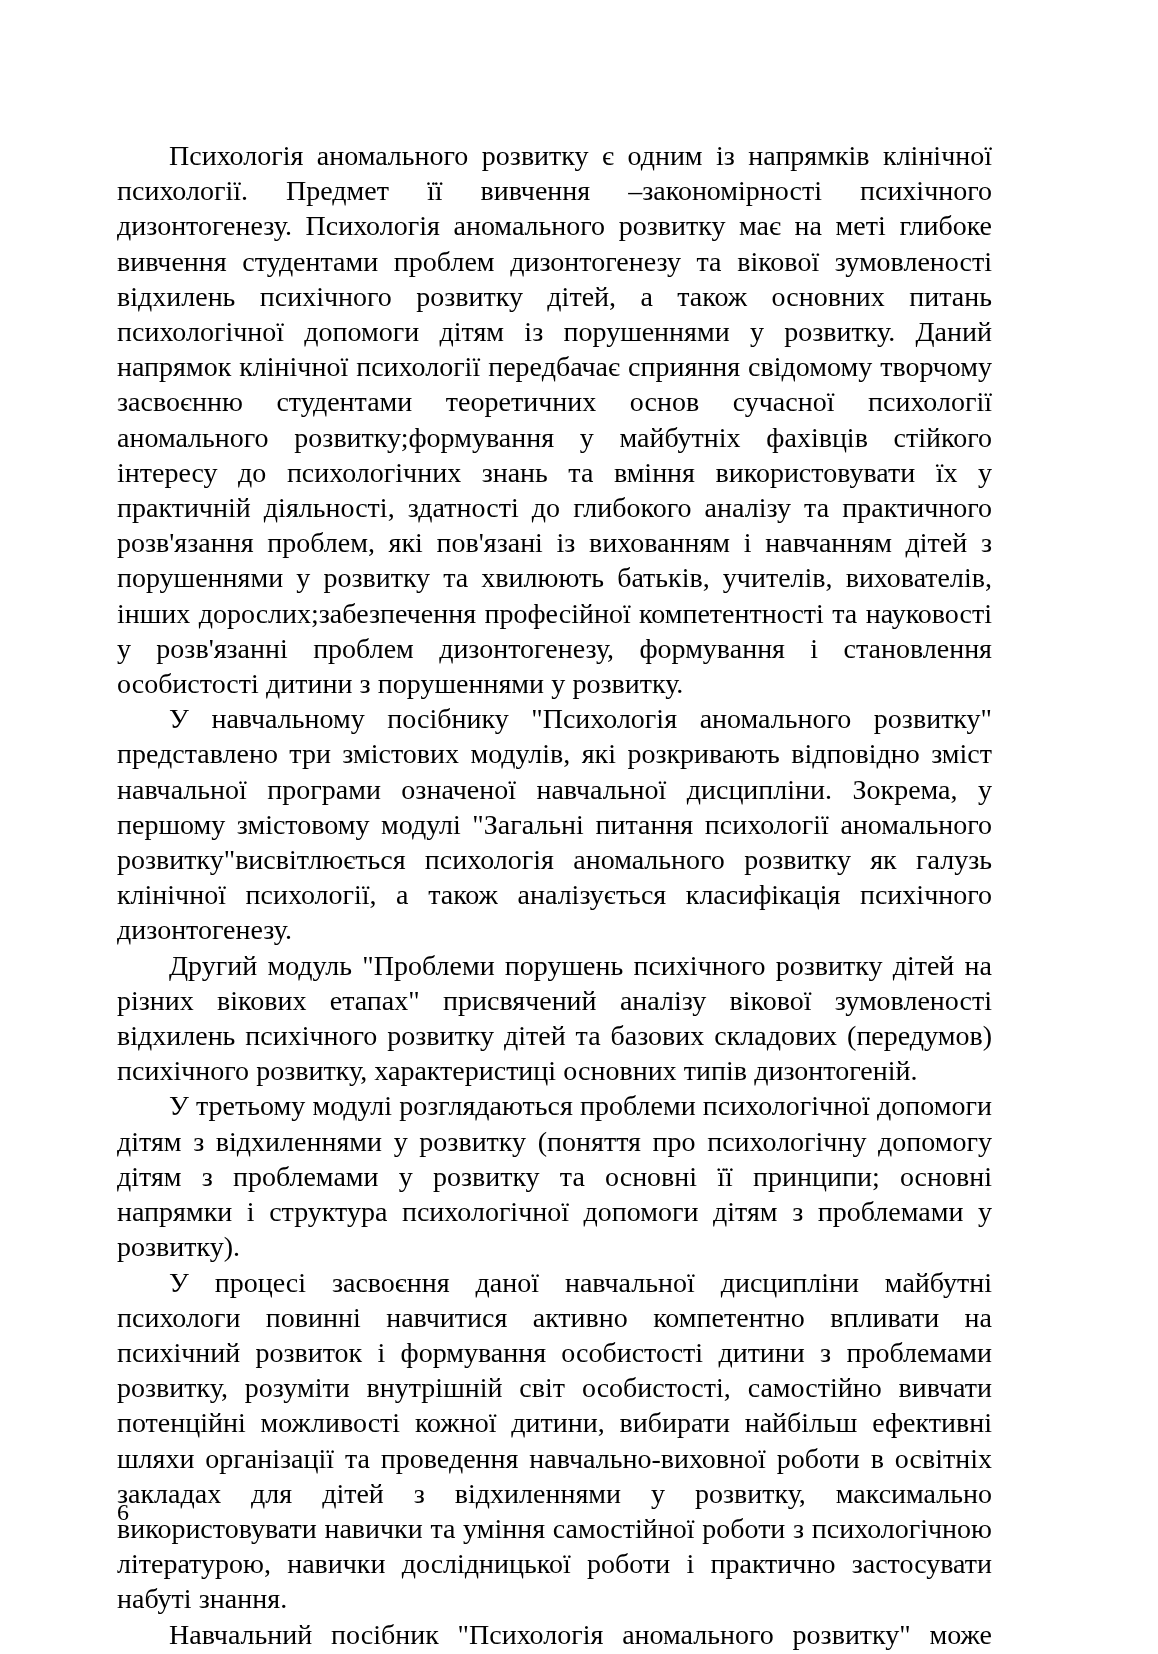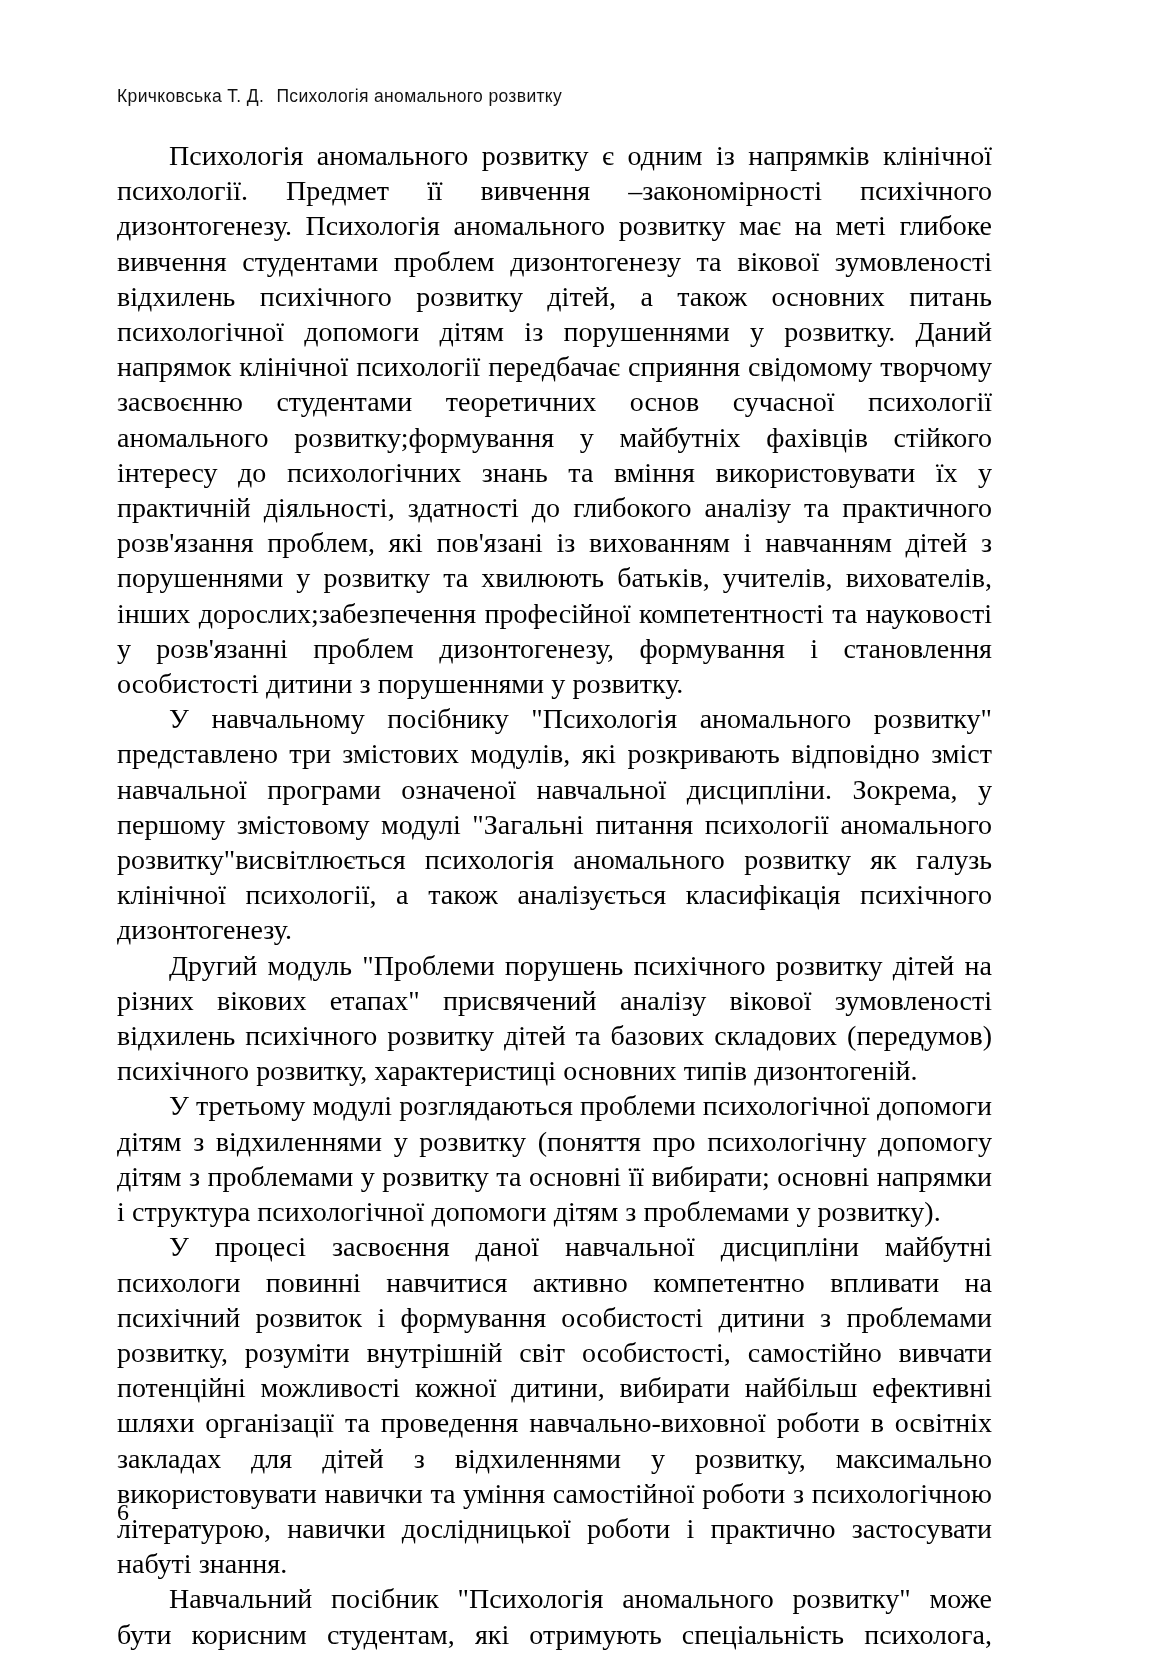--- a/index.html
+++ b/index.html
@@ -65,29 +65,25 @@
     font-size: 24px;
     line-height: 30px;
     color: #000000;
   }
 </style>
 </head>
 <body>
 
 <div class="page">
 
-  <div class="running-head">
-    <span class="author">Кричковська Т. Д.</span>
-    <span class="title">Психологія аномального розвитку</span>
-  </div>
 
   <div class="content">
     <p class="para">Психологія аномального розвитку є одним із напрямків клінічної психології. Предмет її вивчення –закономірності психічного дизонтогенезу. Психологія аномального розвитку має на меті глибоке вивчення студентами проблем дизонтогенезу та вікової зумовленості відхилень психічного розвитку дітей, а також основних питань психологічної допомоги дітям із порушеннями у розвитку. Даний напрямок клінічної психології передбачає сприяння свідомому творчому засвоєнню студентами теоретичних основ сучасної психології аномального розвитку;формування у майбутніх фахівців стійкого інтересу до психологічних знань та вміння використовувати їх у практичній діяльності, здатності до глибокого аналізу та практичного розв'язання проблем, які пов'язані із вихованням і навчанням дітей з порушеннями у розвитку та хвилюють батьків, учителів, вихователів, інших дорослих;забезпечення професійної компетентності та науковості у розв'язанні проблем дизонтогенезу, формування і становлення особистості дитини з порушеннями у розвитку.</p>
     <p class="para">У навчальному посібнику "Психологія аномального розвитку" представлено три змістових модулів, які розкривають відповідно зміст навчальної програми означеної навчальної дисципліни. Зокрема, у першому змістовому модулі "Загальні питання психології аномального розвитку"висвітлюється психологія аномального розвитку як галузь клінічної психології, а також аналізується класифікація психічного дизонтогенезу.</p>
     <p class="para">Другий модуль "Проблеми порушень психічного розвитку дітей на різних вікових етапах" присвячений аналізу вікової зумовленості відхилень психічного розвитку дітей та базових складових (передумов) психічного розвитку, характеристиці основних типів дизонтогеній.</p>
-    <p class="para">У третьому модулі розглядаються проблеми психологічної допомоги дітям з відхиленнями у розвитку (поняття про психологічну допомогу дітям з проблемами у розвитку та основні її вибирати; основні напрямки і структура психологічної допомоги дітям з проблемами у розвитку).</p>
+    <p class="para">У третьому модулі розглядаються проблеми психологічної допомоги дітям з відхиленнями у розвитку (поняття про психологічну допомогу дітям з проблемами у розвитку та основні її принципи; основні напрямки і структура психологічної допомоги дітям з проблемами у розвитку).</p>
     <p class="para">У процесі засвоєння даної навчальної дисципліни майбутні психологи повинні навчитися активно компетентно впливати на психічний розвиток і формування особистості дитини з проблемами розвитку, розуміти внутрішній світ особистості, самостійно вивчати потенційні можливості кожної дитини, вибирати найбільш ефективні шляхи організації та проведення навчально-виховної роботи в освітніх закладах для дітей з відхиленнями у розвитку, максимально використовувати навички та уміння самостійної роботи з психологічною літературою, навички дослідницької роботи і практично застосувати набуті знання.</p>
     <p class="para">Навчальний посібник "Психологія аномального розвитку" може бути корисним студентам, які отримують спеціальність психолога, практичного психолога, а також усім тим, хто цікавиться проблемами розвитку дітей і прагне їм допомагати.</p>
   </div>
 
   <div class="folio">6</div>
 
 </div>
 
 </body></html>

